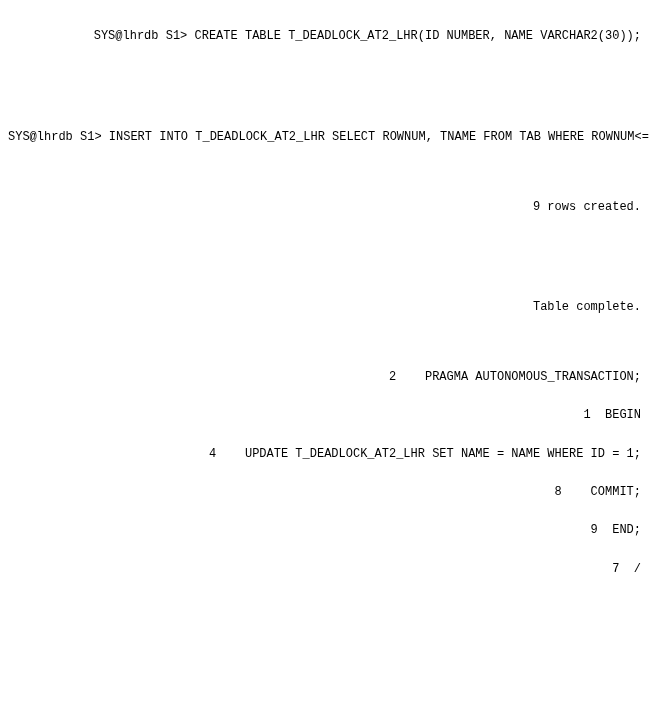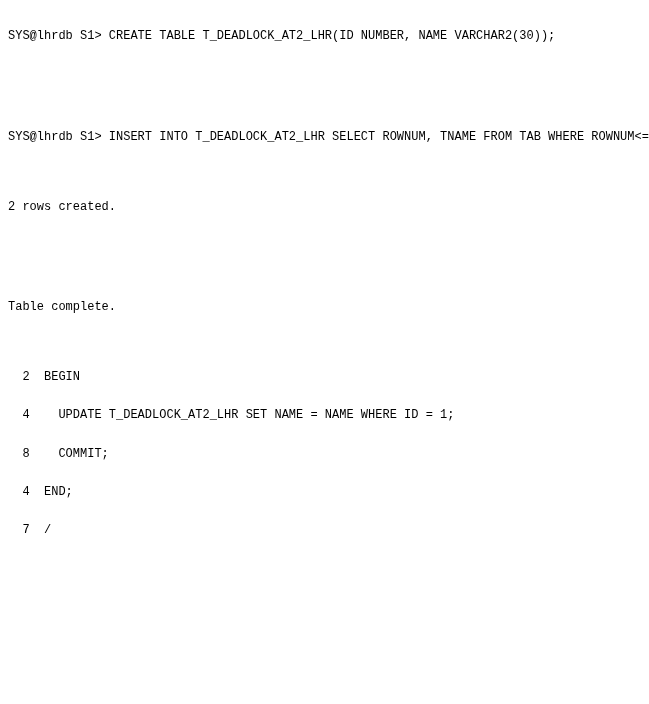--- a/index.html
+++ b/index.html
@@ -14,40 +14,42 @@
     font-family: Consolas, "Courier New", monospace;
     font-size: 12px;
     line-height: 1.6;
     color: #000000;
     white-space: pre;
     padding: 8px;
   }
   .line {
     display: block;
     min-height: 1em;
+    text-align: right;
   }
 </style>
 </head>
 <body>
 
 <div class="terminal">
 <span class="line">SYS@lhrdb S1&gt; CREATE TABLE T_DEADLOCK_AT2_LHR(ID NUMBER, NAME VARCHAR2(30));</span>
 <span class="line"></span>
 <span class="line"></span>
 <span class="line">SYS@lhrdb S1&gt; INSERT INTO T_DEADLOCK_AT2_LHR SELECT ROWNUM, TNAME FROM TAB WHERE ROWNUM&lt;=4;</span>
 <span class="line"></span>
-<span class="line">2 rows created.</span>
+<span class="line">9 rows created.</span>
 <span class="line"></span>
 <span class="line"></span>
 <span class="line">Table complete.</span>
 <span class="line"></span>
-<span class="line">  2  BEGIN</span>
+<span class="line">  2    PRAGMA AUTONOMOUS_TRANSACTION;</span>
+<span class="line">  1  BEGIN</span>
 <span class="line">  4    UPDATE T_DEADLOCK_AT2_LHR SET NAME = NAME WHERE ID = 1;</span>
 <span class="line">  8    COMMIT;</span>
-<span class="line">  4  END;</span>
+<span class="line">  9  END;</span>
 <span class="line">  7  /</span>
 
 
 
 
 
 
 
 
 

